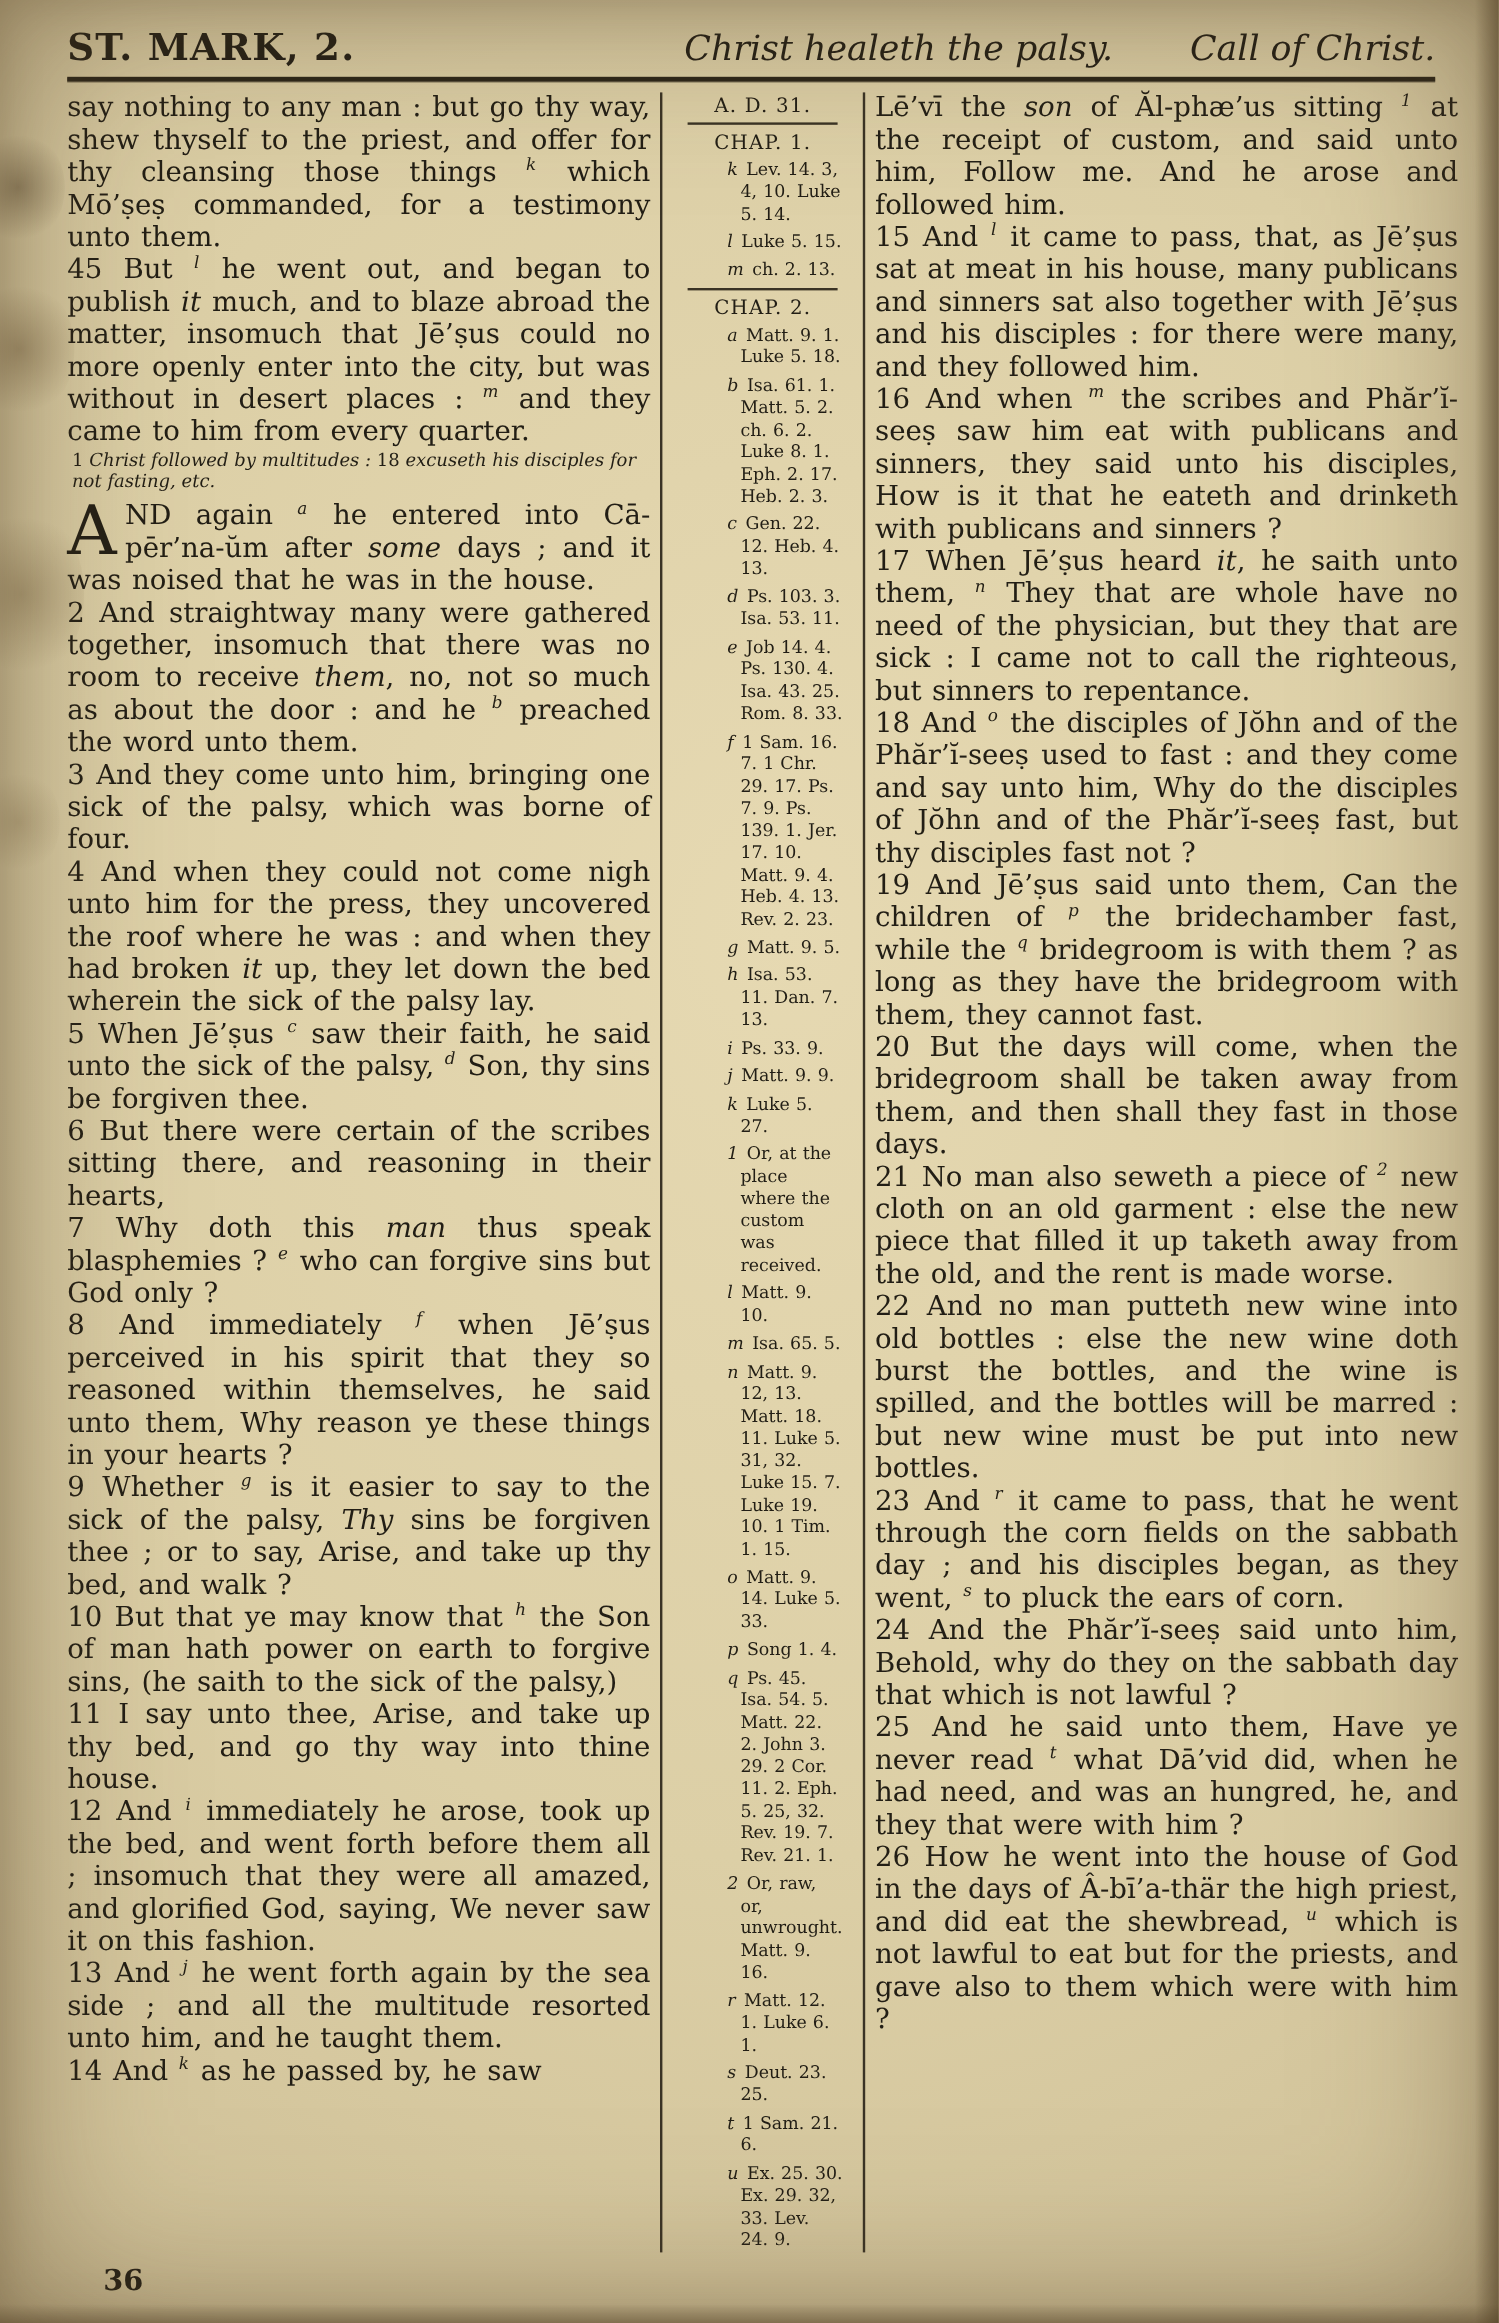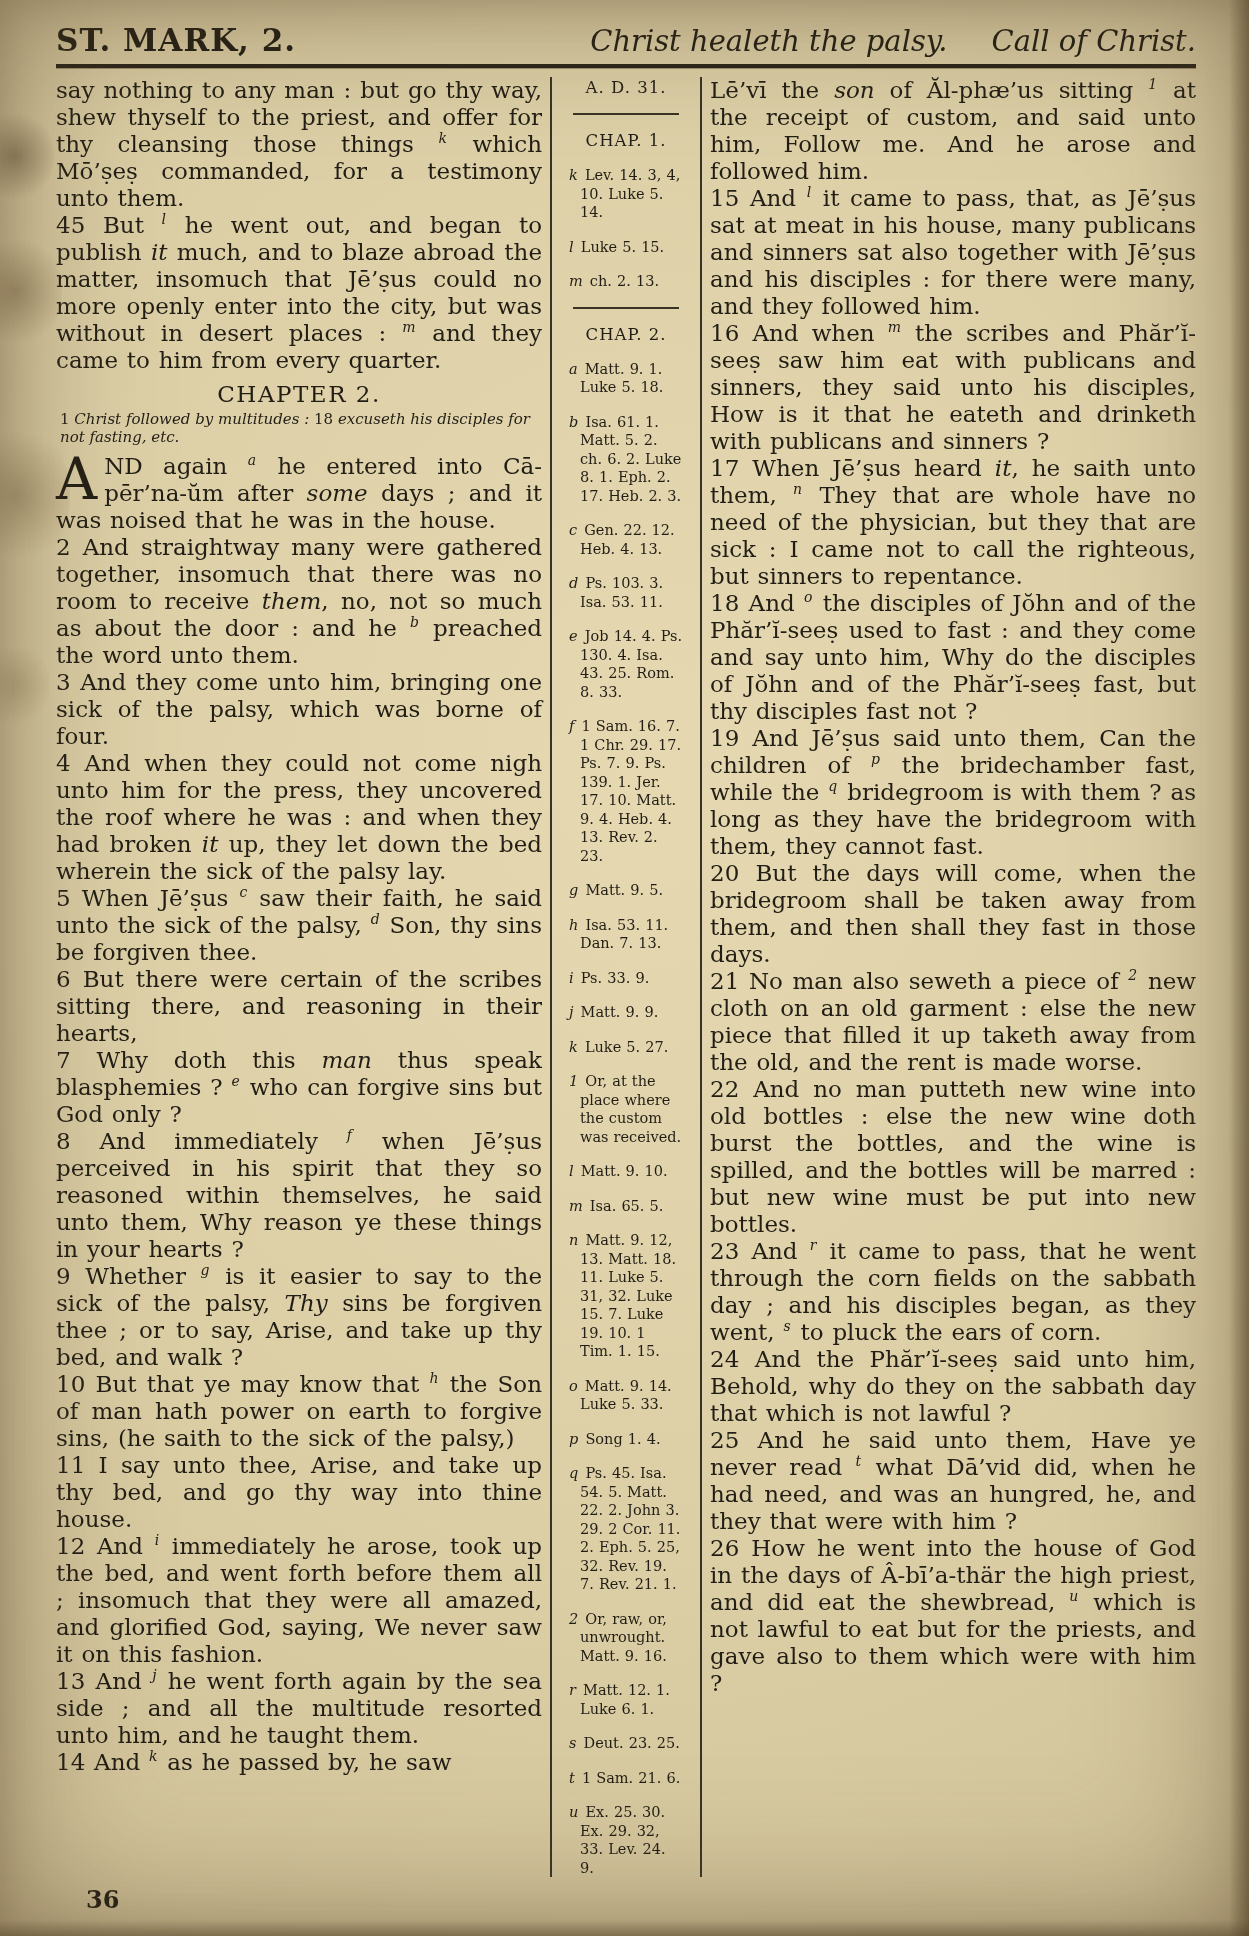--- a/index.html
+++ b/index.html
@@ -13,34 +13,34 @@
   .stain{position:absolute;border-radius:50%;pointer-events:none;}
   .stain.s1{left:-24px;top:108px;width:78px;height:96px;background:radial-gradient(circle, rgba(98,82,56,.55), rgba(98,82,56,0) 70%);}
   .stain.s2{left:-30px;top:232px;width:92px;height:118px;background:radial-gradient(circle, rgba(121,101,68,.5), rgba(121,101,68,0) 70%);}
   .stain.s3{left:-34px;top:420px;width:104px;height:150px;background:radial-gradient(circle, rgba(128,108,72,.45), rgba(128,108,72,0) 70%);}
   .stain.s4{left:-20px;top:640px;width:70px;height:90px;background:radial-gradient(circle, rgba(128,108,72,.3), rgba(128,108,72,0) 70%);}
   .edge-right{position:absolute;top:0;right:0;width:20px;height:100%;background:linear-gradient(to left, rgba(62,47,24,.5), rgba(62,47,24,0));}
   .edge-bottom{position:absolute;left:0;bottom:0;width:100%;height:16px;background:linear-gradient(to top, rgba(62,47,24,.4), rgba(62,47,24,0));}
   .content{position:absolute;left:56px;top:22px;width:1140px;}
   .header{display:flex;justify-content:space-between;align-items:baseline;}
   .h-title{font-size:31px;font-weight:bold;letter-spacing:1px;}
-  .h-running{display:flex;gap:44px;font-style:italic;font-size:29px;}
+  .h-running{display:flex;gap:64px;font-style:italic;font-size:29px;}
   .top-rule{height:4px;background:#2a2418;margin-top:6px;box-shadow:0 1px 0 rgba(42,36,24,.35);}
   .columns{display:flex;margin-top:9px;height:1800px;}
   .col-left,.col-right{flex:0 0 486px;width:486px;}
   .col-center{flex:1 1 auto;padding:1px 9px 0;display:flex;flex-direction:column;justify-content:space-between;}
   .vrule{flex:0 0 2px;background:#3a3325;margin:0 8px;}
   .verse{margin:0;font-size:23px;line-height:27px;text-align:justify;word-spacing:1.5px;}
   .verse i{font-style:italic;}
   sup.ref{font-style:italic;font-size:14px;line-height:0;margin-right:1px;}
   .has-dropcap .dropcap{float:left;font-size:57px;line-height:46px;padding:3px 7px 0 0;}
   .chap-heading{text-align:center;font-size:23px;letter-spacing:1.5px;margin:7px 0 3px;}
   .chap-summary{font-size:15px;line-height:18px;text-align:left;margin:0 4px 7px;}
   .ref-head{font-size:16.5px;text-align:center;letter-spacing:1px;}
-  .ref-entry,.ref-note{font-size:14.5px;line-height:18.5px;padding-left:11px;text-indent:-11px;word-spacing:.5px;}
+  .ref-entry,.ref-note{font-size:14.5px;line-height:18.5px;padding-left:11px;text-indent:-11px;word-spacing:.5px;margin-left:37px;}
   .ref-entry .marker,.ref-note .marker{font-style:italic;margin-right:2px;}
   .ref-rule{height:2px;background:#3a3325;margin:0 4px;}
   .footer{margin-top:8px;padding-left:30px;font-size:24px;font-weight:bold;}
 </style>
 </head>
 <body>
 
 <div class="page">
   <span class="stain s1"></span>
   <span class="stain s2"></span>
@@ -56,21 +56,20 @@
         <span>Christ healeth the palsy.</span>
         <span>Call of Christ.</span>
       </div>
     </div>
     <div class="top-rule"></div>
 
     <div class="columns">
       <div class="col-left" id="col-left">
           <p class="verse">say nothing to any man : but go thy way, shew thyself to the priest, and offer for thy cleansing those things <sup class="ref">k</sup> which Mō’ṣeṣ commanded, for a testimony unto them.</p>
           <p class="verse">45 But <sup class="ref">l</sup> he went out, and began to publish <i>it</i> much, and to blaze abroad the matter, insomuch that Jē’ṣus could no more openly enter into the city, but was without in desert places : <sup class="ref">m</sup> and they came to him from every quarter.</p>
-          <div class="chap-heading">CHAPTER 2.</div>
           <div class="chap-summary">1 <i>Christ followed by multitudes : </i>18 <i>excuseth his disciples for not fasting, etc.</i></div>
           <p class="verse has-dropcap"><span class="dropcap">A</span>ND again <sup class="ref">a</sup> he entered into Cā-pēr’na-ŭm after <i>some</i> days ; and it was noised that he was in the house.</p>
           <p class="verse">2 And straightway many were gathered together, insomuch that there was no room to receive <i>them</i>, no, not so much as about the door : and he <sup class="ref">b</sup> preached the word unto them.</p>
           <p class="verse">3 And they come unto him, bringing one sick of the palsy, which was borne of four.</p>
           <p class="verse">4 And when they could not come nigh unto him for the press, they uncovered the roof where he was : and when they had broken <i>it</i> up, they let down the bed wherein the sick of the palsy lay.</p>
           <p class="verse">5 When Jē’ṣus <sup class="ref">c</sup> saw their faith, he said unto the sick of the palsy, <sup class="ref">d</sup> Son, thy sins be forgiven thee.</p>
           <p class="verse">6 But there were certain of the scribes sitting there, and reasoning in their hearts,</p>
           <p class="verse">7 Why doth this <i>man</i> thus speak blasphemies ? <sup class="ref">e</sup> who can forgive sins but God only ?</p>
           <p class="verse">8 And immediately <sup class="ref">f</sup> when Jē’ṣus perceived in his spirit that they so reasoned within themselves, he said unto them, Why reason ye these things in your hearts ?</p>
           <p class="verse">9 Whether <sup class="ref">g</sup> is it easier to say to the sick of the palsy, <i>Thy</i> sins be forgiven thee ; or to say, Arise, and take up thy bed, and walk ?</p>

